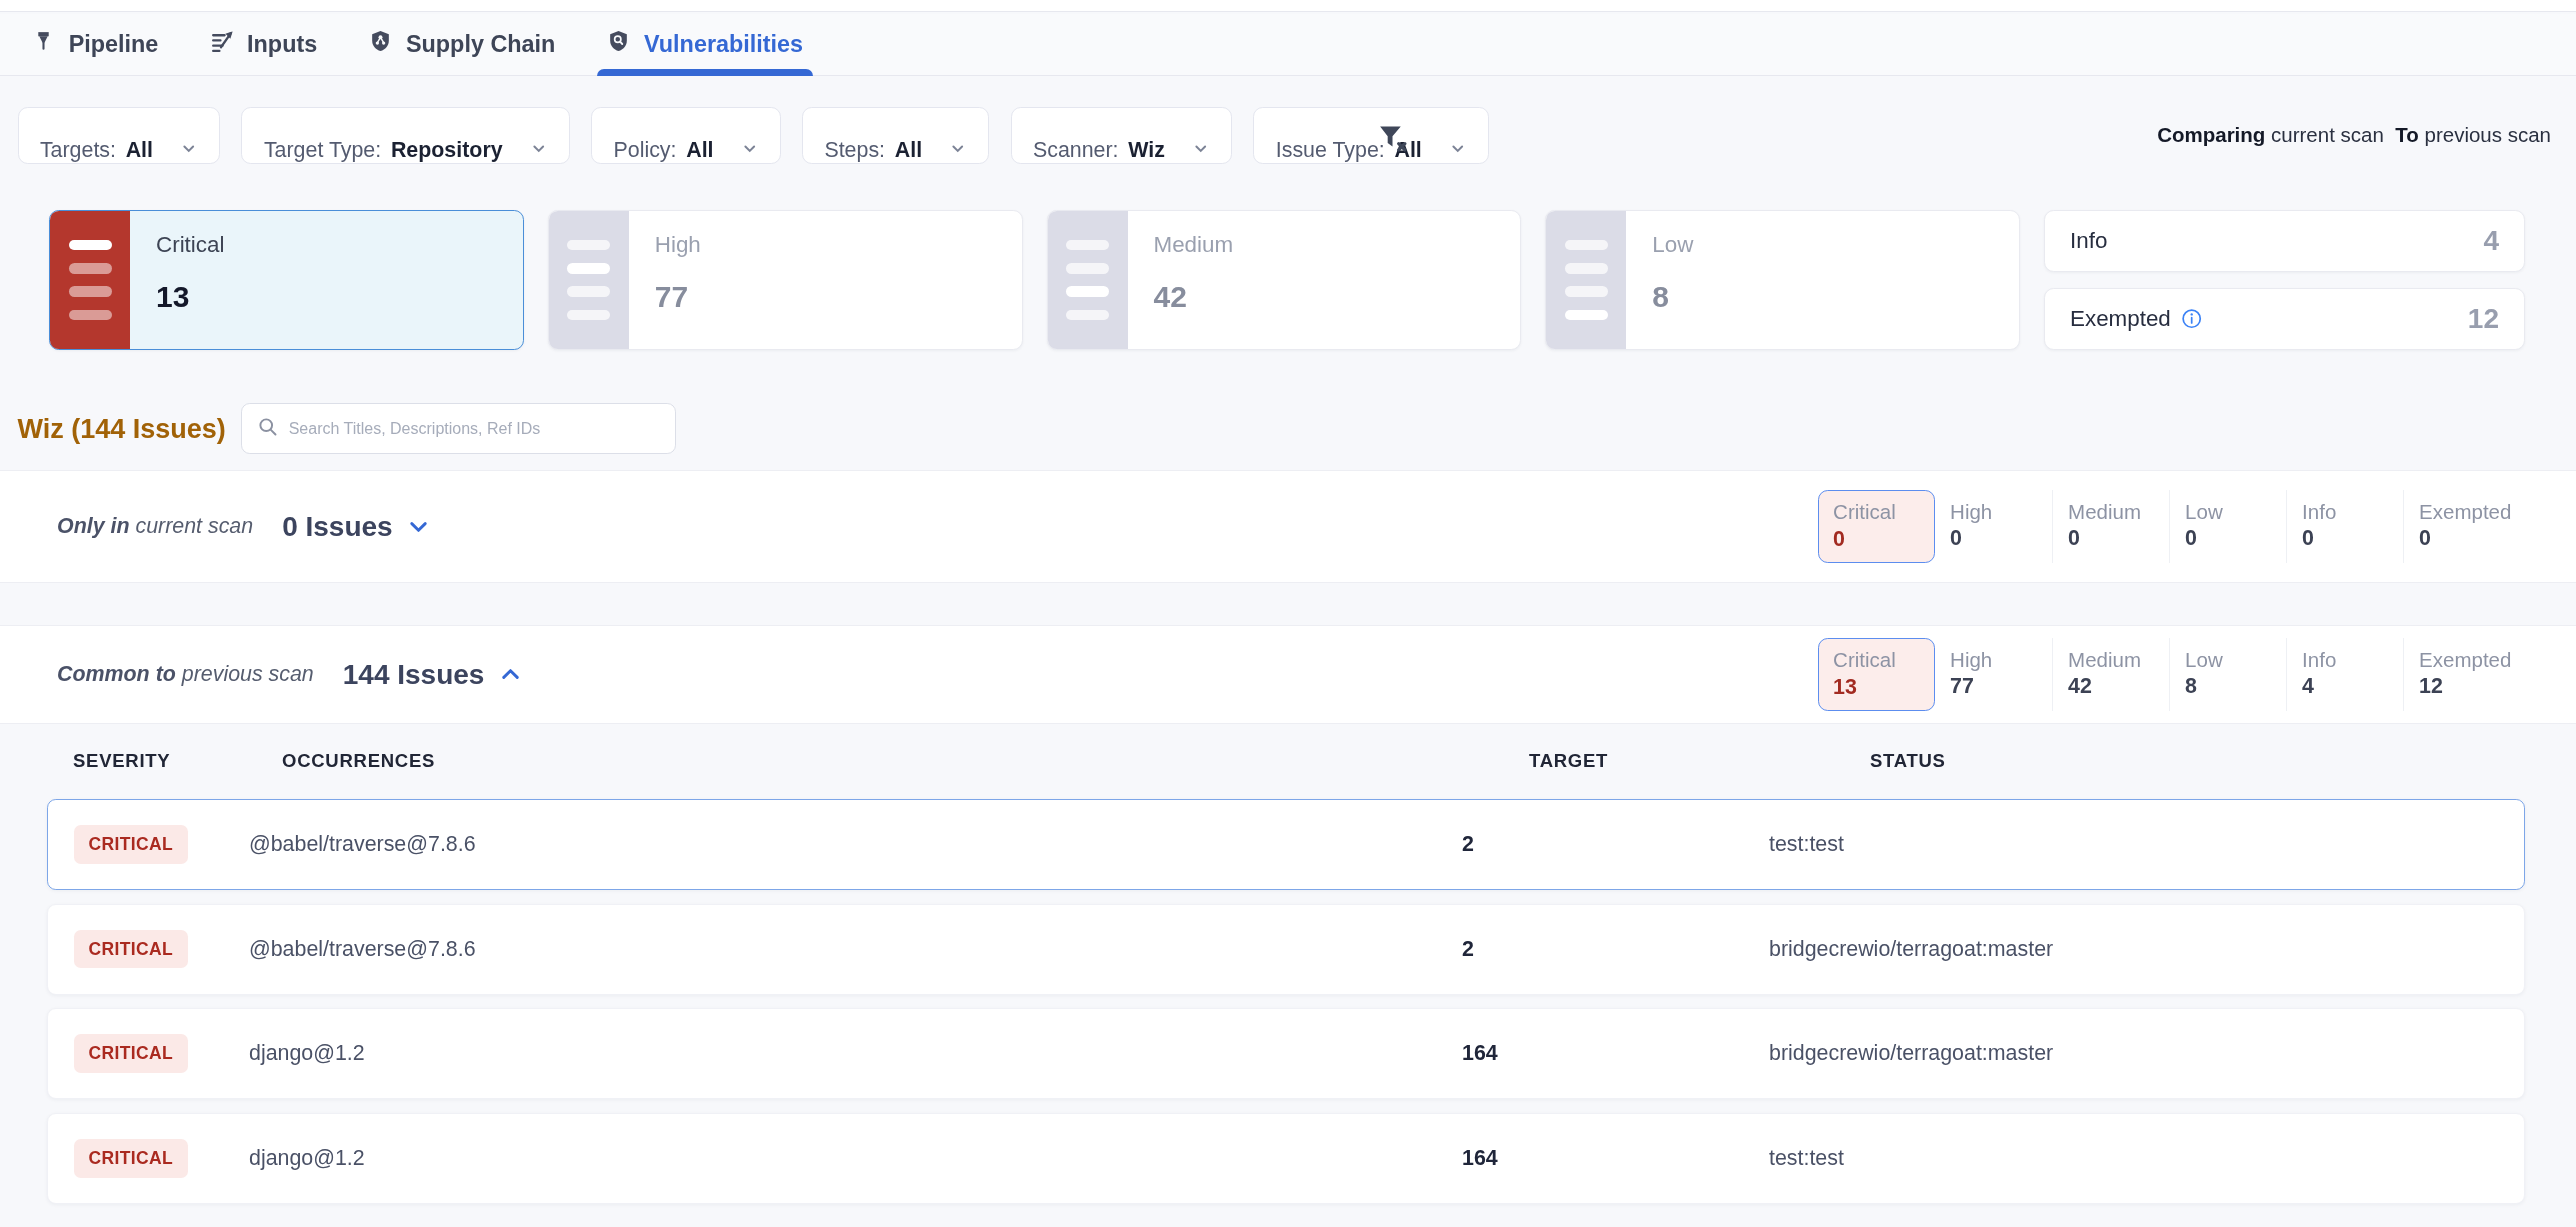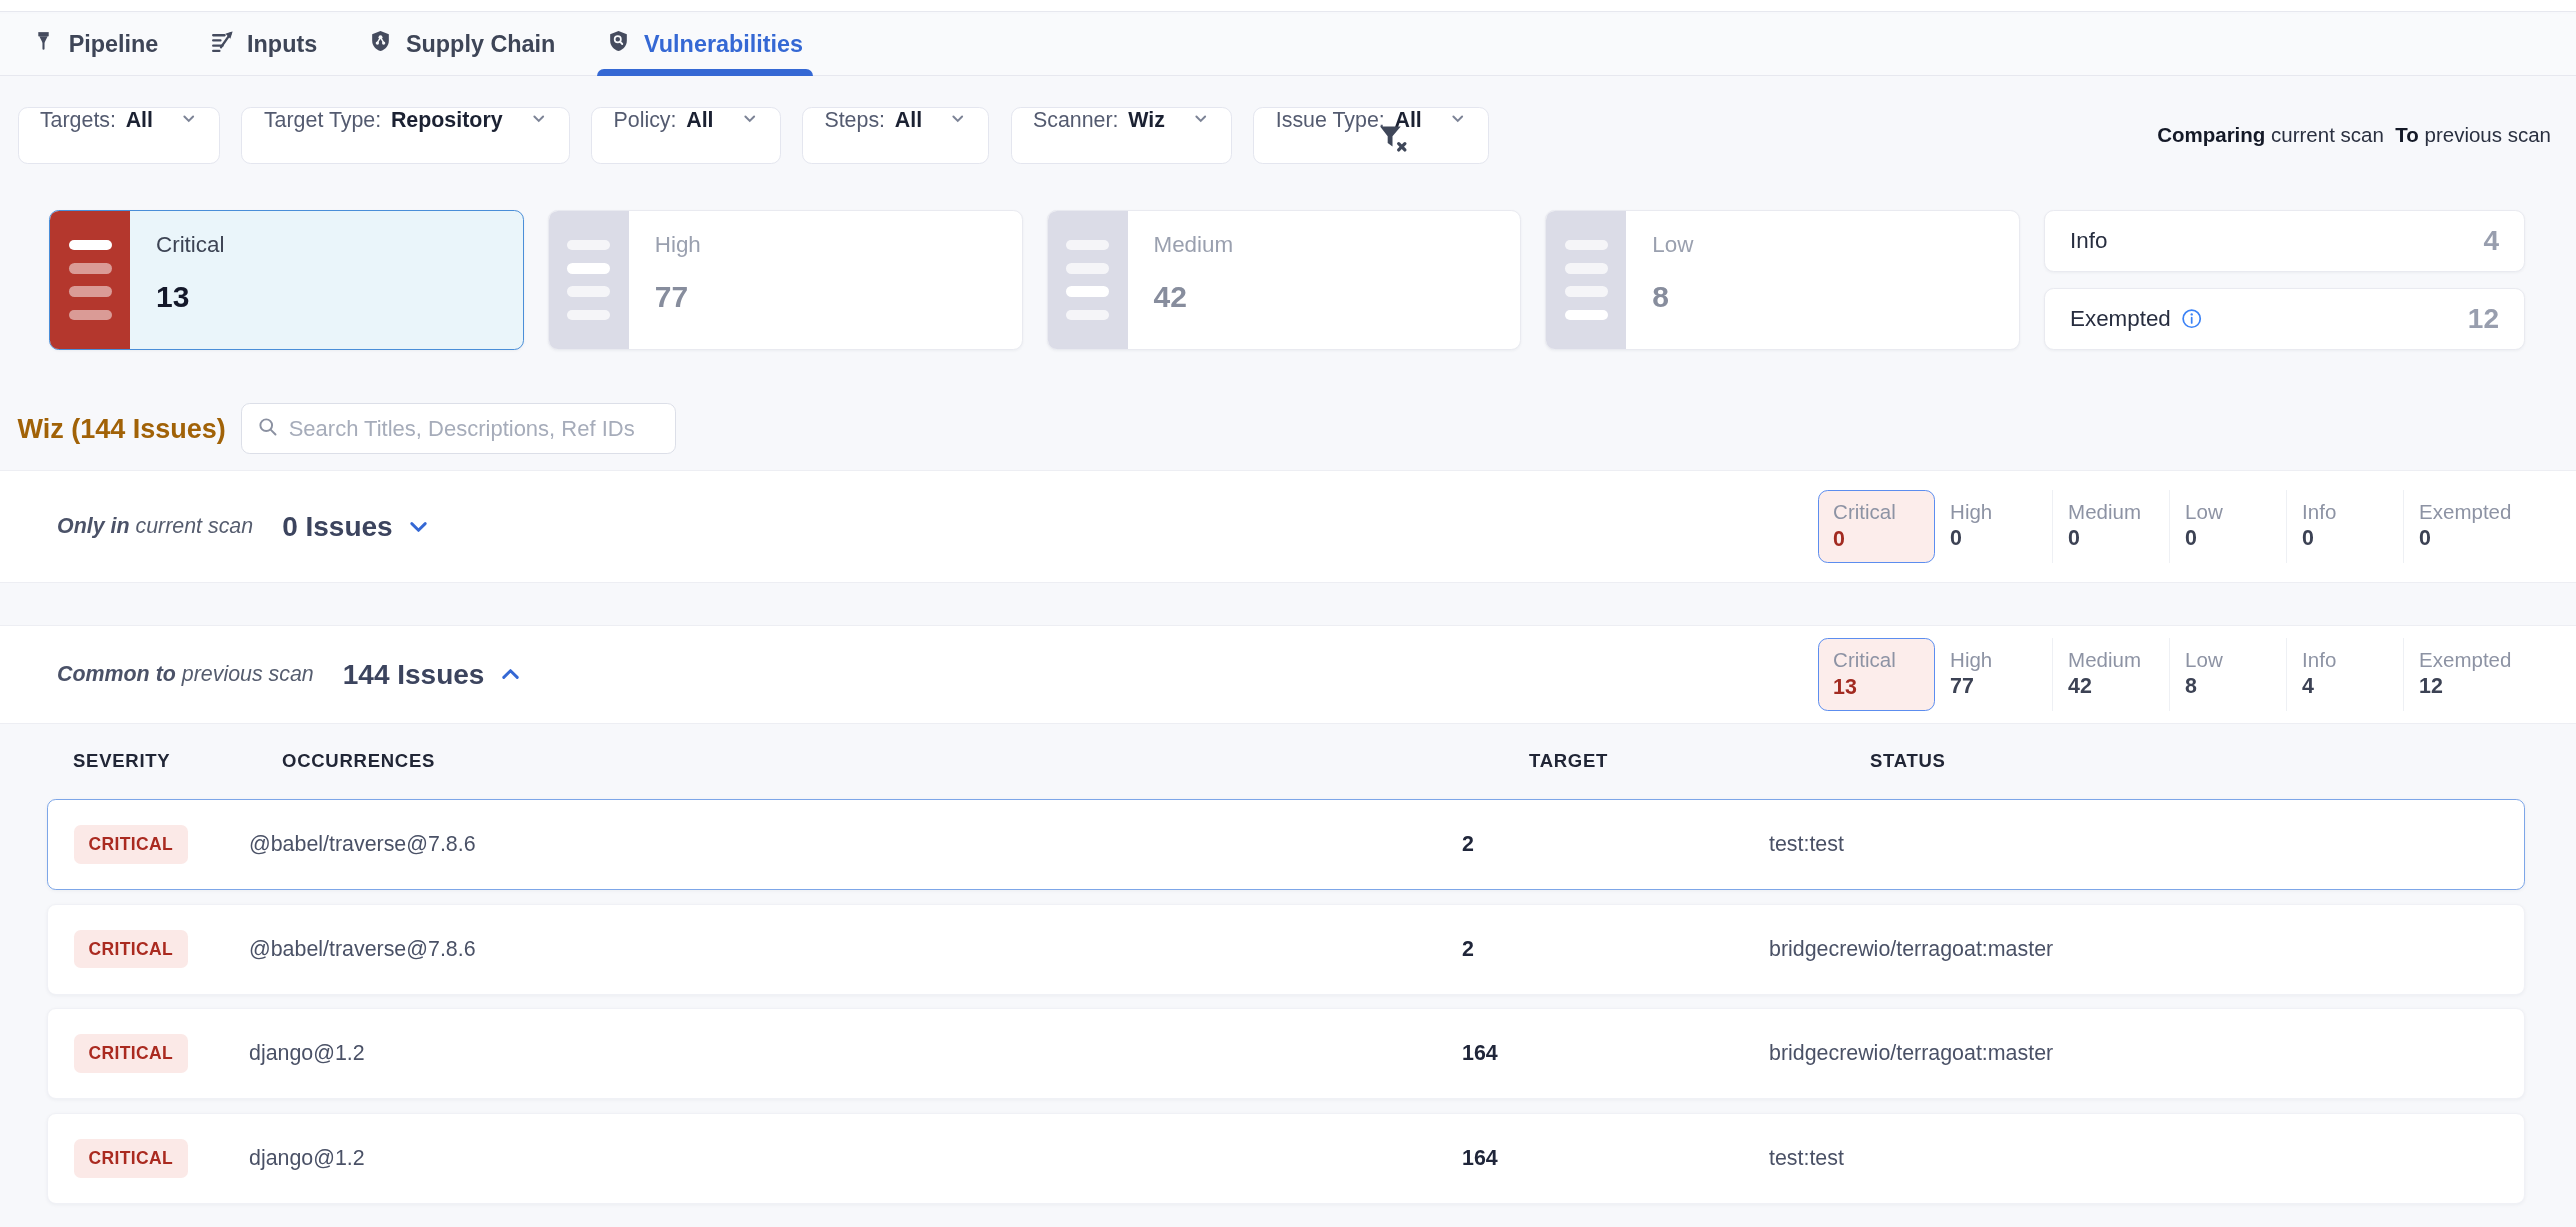--- a/index.html
+++ b/index.html
@@ -9,21 +9,21 @@
   
   .topstrip { position:absolute; top:0; left:0; right:0; height:11.7px; background:#fff; border-bottom:1.9px solid #e7e8ef; }
   .tabbar { position:absolute; top:13.6px; left:0; right:0; height:62px; background:#f9fafc; border-bottom:1.9px solid #e7e8ef; display:flex; align-items:center; padding-left:31px; gap:51px; }
   .tab { position:relative; height:100%; display:flex; align-items:center; gap:12.7px; font-size:23.4px; font-weight:700; color:#3e4557; cursor:pointer; }
   .tab svg { flex:0 0 auto; }
   .tab.active { color:#3568d4; }
   .tab.active::after { content:""; position:absolute; left:-9.7px; right:-9.7px; bottom:-1.9px; height:7.8px; border-radius:7.8px 7.8px 0 0; background:#3568d4; }
 
   
   .fbar { position:absolute; top:107px; left:17.5px; display:flex; gap:21.4px; align-items:center; }
-  .fbtn { height:57px; background:#fff; border:1.9px solid #e4e6ef; border-radius:9.7px; display:flex; align-items:flex-start; gap:9.7px; padding:0 21.4px; font-size:21.4px; color:#545b70; cursor:pointer; }
+  .fbtn { height:57px; background:#fff; border:1.9px solid #e4e6ef; border-radius:9.7px; display:flex; align-items:flex-end; gap:9.7px; padding:0 21.4px; font-size:21.4px; color:#545b70; cursor:pointer; }
   .fbtn b { color:#1b2132; font-weight:700; }
   .fbtn .chev { margin-left:17.5px; }
   .fclear { margin-left:7.8px; cursor:pointer; display:flex; align-items:center; }
   .comparing { position:absolute; top:123px; right:25px; font-size:20.5px; color:#2a3040;text-align:right; }
   .comparing b { color:#141927; }
 
   
   .cards { position:absolute; top:210px; left:49px; right:51px; height:140px; display:flex; gap:24px; }
   .sevlist { flex:1; display:flex; gap:24px; }
   .sevcard { flex:1; position:relative; background:#fff; border:1.9px solid #e9eaf0; border-radius:9.7px; display:flex; overflow:hidden; box-shadow:0 1px 2.9px rgba(25,35,65,.05); cursor:pointer; }
@@ -45,21 +45,21 @@
   .sidestack { width:481px; display:flex; flex-direction:column; gap:15.6px; }
   .infocard { flex:1; background:#fff; border:1.9px solid #e9eaf0; border-radius:9.7px; display:flex; align-items:center; padding:0 25px; box-shadow:0 1px 2.9px rgba(25,35,65,.05); cursor:pointer; }
   .infocard .lbl { font-size:22.4px; color:#272d3f; display:flex; align-items:center; gap:9.7px; }
   .infocard .cnt { margin-left:auto; font-size:28px; font-weight:700; color:#989eae; }
   .infocard .iic { display:none; align-items:center; }
   .infocard.has-info .iic { display:flex; }
 
   
   .wizhead { position:absolute; top:414px; left:17.5px; font-size:27px; font-weight:700; color:#a16207; }
   .searchbox { position:absolute; top:403px; left:241px; width:435px; height:51px; background:#fff; border:1.9px solid #dcdfe8; border-radius:8.8px; display:flex; align-items:center; padding:0 13.6px; gap:9.7px; }
-  .searchbox input { border:none; outline:none; background:transparent; font-size:22px; color:#3c4254; width:100%; font-family:"Liberation Sans",sans-serif; }
+  .searchbox input { border:none; outline:none; background:transparent; font-size:16px; color:#3c4254; width:100%; font-family:"Liberation Sans",sans-serif; }
   .searchbox input::placeholder { color:#a6acba; }
 
   
   .band { position:absolute; left:0; right:0; background:#fff; border-top:1px solid #edeef3; border-bottom:1px solid #edeef3; }
   .band1 { top:470px; height:113px; }
   .band2 { top:625px; height:99px; }
   .bandrow { height:100%; display:flex; align-items:center; padding:0 49px 0 57px; }
   .prefix { font-size:21.4px; color:#565d6f;font-style:italic; }
   .prefix b { color:#4b5268; }
   .issues { margin-left:29px; font-size:28px; font-weight:700; color:#3c445e; display:flex; align-items:center; gap:13.6px; cursor:pointer; }

